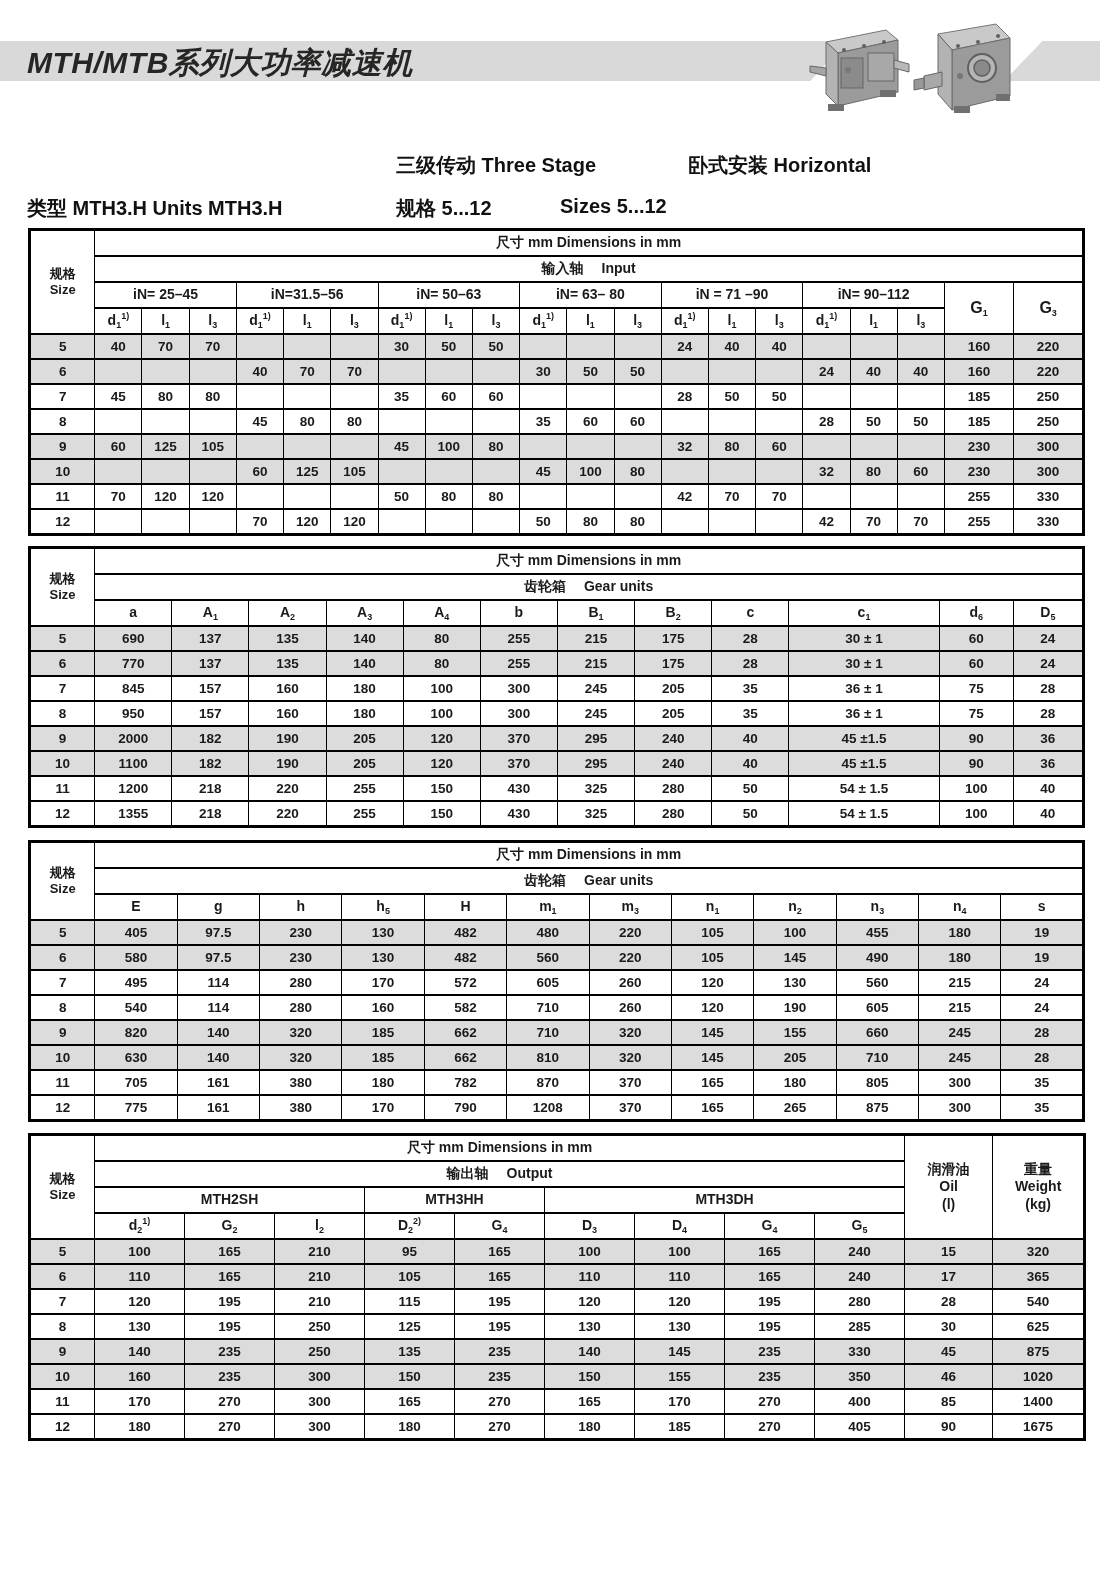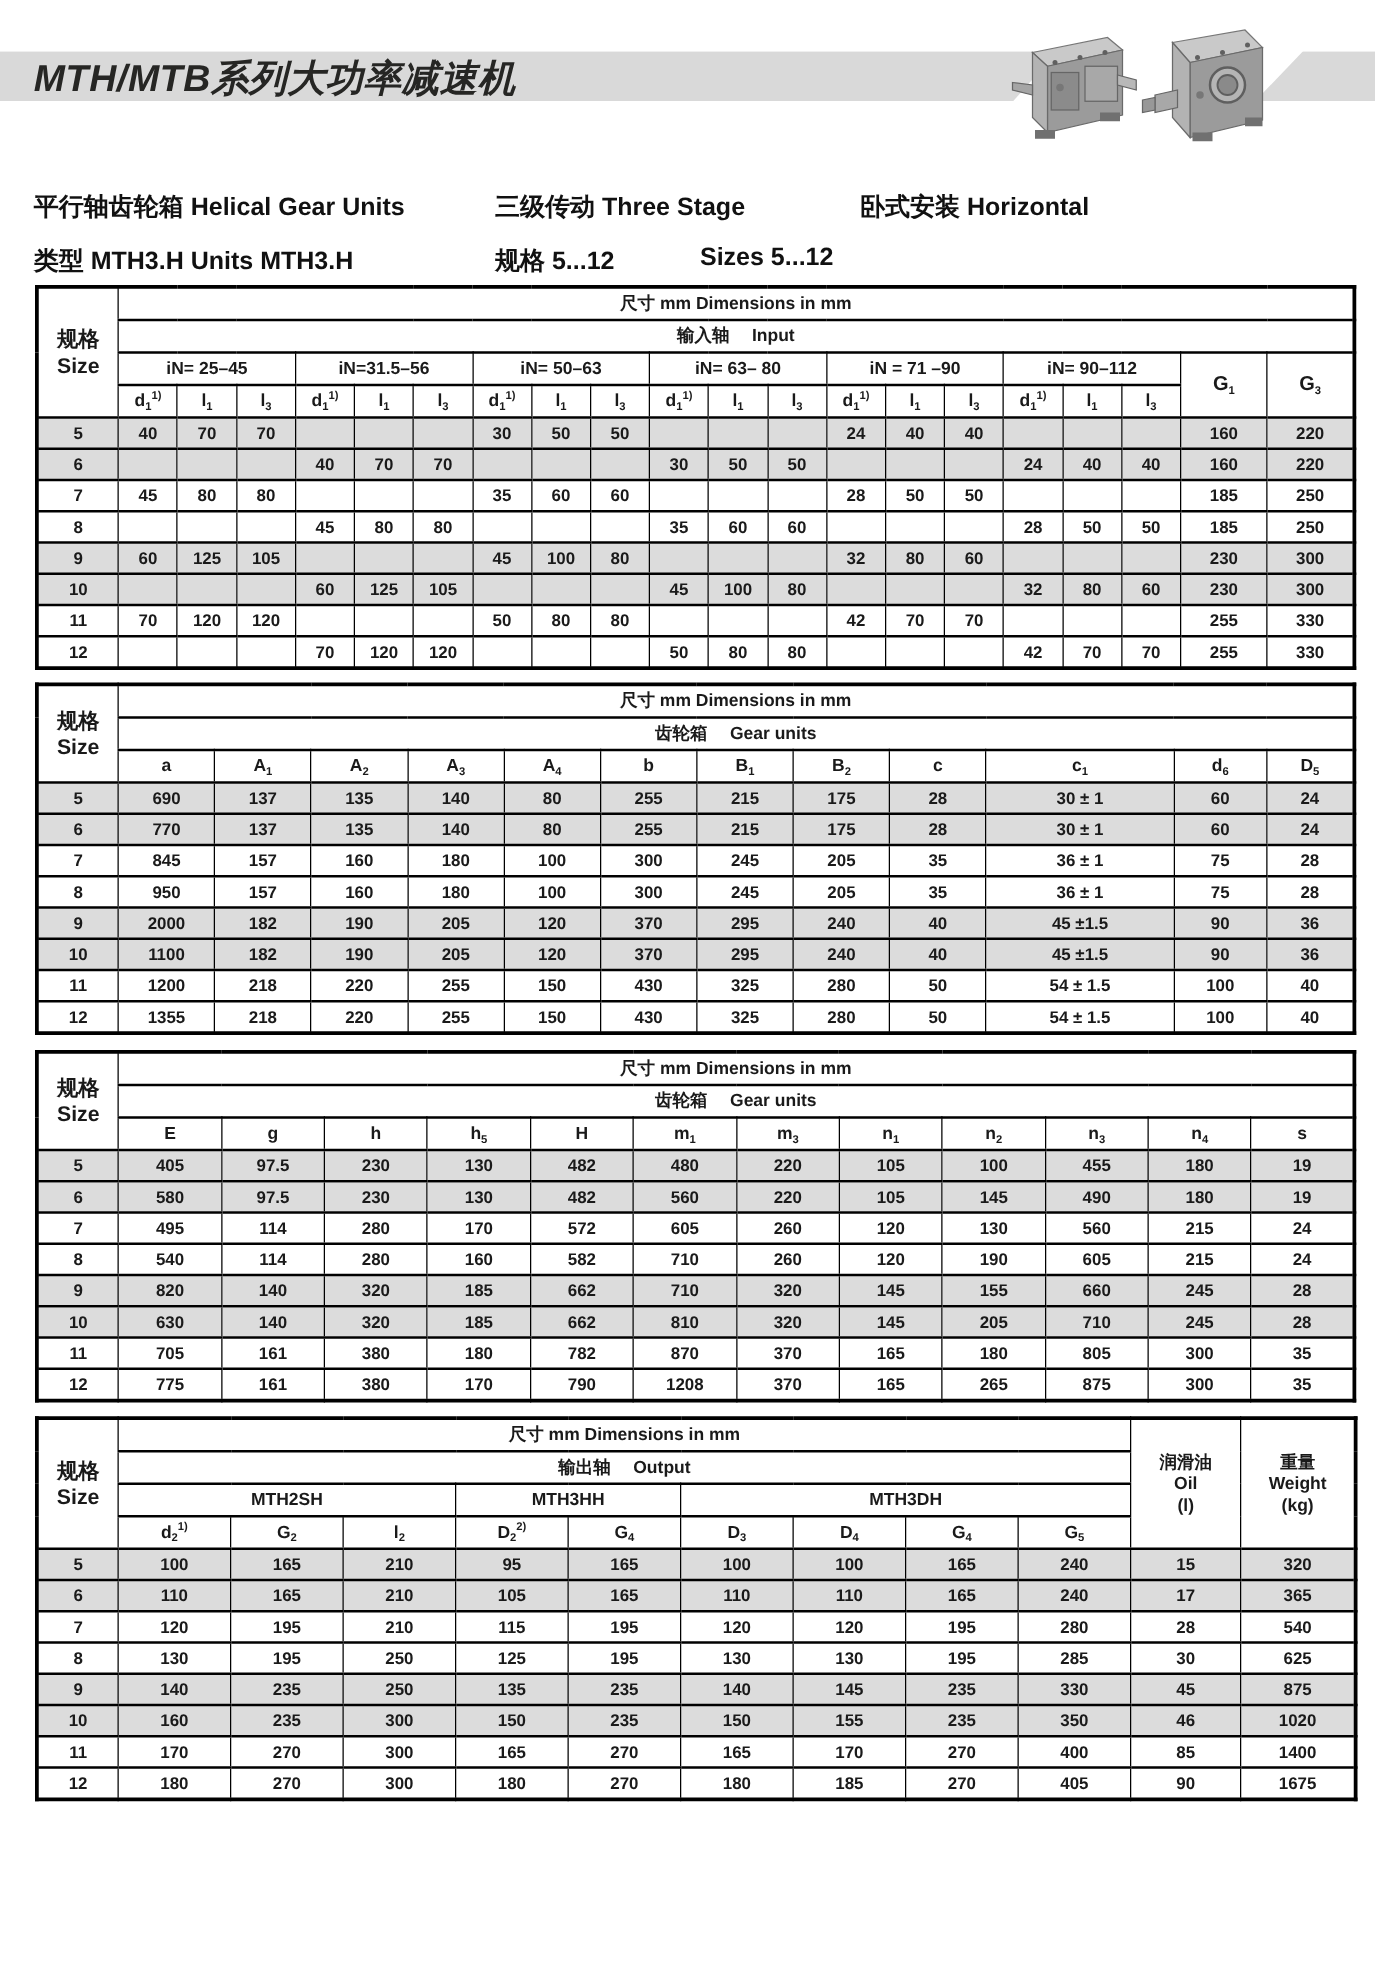--- a/index.html
+++ b/index.html
@@ -23,21 +23,21 @@
         position:absolute;left:28px;background:#fff;}
   th,td{border-left:1px solid #000;border-right:1px solid #000;
         border-top:2px solid #000;border-bottom:2px solid #000;
         text-align:center;vertical-align:middle;padding:0;line-height:1.12;
         font-weight:bold;overflow:hidden;}
   th{font-size:14px;height:24px;}
   td{font-size:13.5px;height:23px;}
   tr.shaded td{background:#dcdcdc;}
   sub{font-size:9px;vertical-align:-3px;line-height:0;}
   sup{font-size:9px;vertical-align:6px;line-height:0;}
-  .size-head div{line-height:1.25;font-size:17px;}
+  .size-head div{line-height:1.25;font-size:13px;}
   .stack3 div{line-height:1.25;font-size:14px;}
   .sec-zh{margin-right:18px;}
   #t1{top:228px;} #t2{top:546px;} #t3{top:840px;} #t4{top:1133px;}
 </style>
 </head>
 <body>
 
 <div class="sheet">
 
   <div class="band"></div>
@@ -68,21 +68,20 @@
     <polygon points="12,60 30,56 30,70 12,74" fill="#a8a8a8" stroke="#666" stroke-width="1"></polygon>
     <polygon points="2,64 12,62 12,72 2,74" fill="#989898" stroke="#666" stroke-width="1"></polygon>
     <rect x="42" y="90" width="16" height="7" fill="#707070"></rect>
     <rect x="84" y="78" width="14" height="7" fill="#707070"></rect>
     <circle cx="46" cy="30" r="2" fill="#606060"></circle>
       <circle cx="66" cy="26" r="2" fill="#606060"></circle>
     <circle cx="86" cy="20" r="2" fill="#606060"></circle>
       <circle cx="48" cy="60" r="3" fill="#777"></circle>
   </svg>
 
-  <span class="sub" style="left:27px;top:152px;">平行轴齿轮箱 Helical Gear Units</span>
   <span class="sub" style="left:396px;top:152px;text-align:right;">三级传动 Three Stage</span>
   <span class="sub" style="left:688px;top:152px;">卧式安装 Horizontal</span>
   <span class="sub" style="left:27px;top:195px;">类型 MTH3.H Units MTH3.H</span>
   <span class="sub" style="left:396px;top:195px;">规格 5...12</span>
   <span class="sub" style="left:560px;top:195px;">Sizes 5...12</span>
 
   <table id="t1">
     <colgroup>
         <col style="width:65px">
         <col span="18" style="width:47px">

